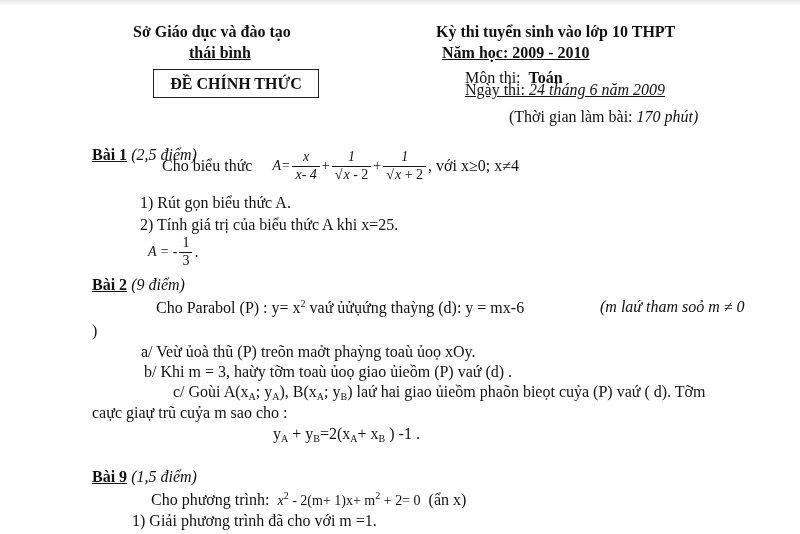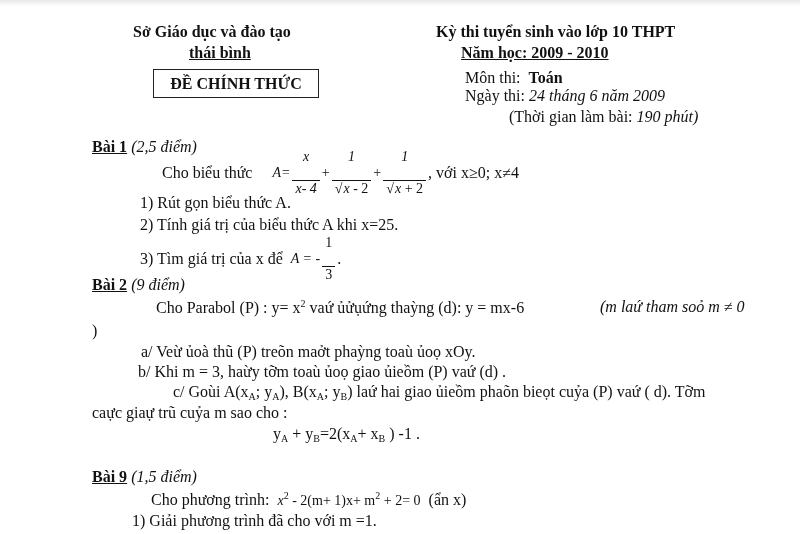--- a/index.html
+++ b/index.html
@@ -17,52 +17,52 @@
   .u { text-decoration: underline; }
   .t16 { font-size: 16px; }
   .box {
     position: absolute; left: 153px; top: 69px; width: 166px; height: 29px;
     border: 1.5px solid #222; box-sizing: border-box;
     display: flex; align-items: center; justify-content: center;
     font-weight: bold; font-size: 16px;
   }
   .frac { display: inline-flex; flex-direction: column; align-items: center; vertical-align: middle; margin: 0 2px; font-style: italic; font-size: 14px; line-height: 1.05; }
   .frac .num { padding: 0 3px 1px; }
-  .frac .den { border-top: 1px solid #111; padding: 1px 3px 0; margin-top: 14px; }
+  .frac .den { border-top: 1px solid #111; padding: 1px 3px 0; }
   .sqrt { display: inline-block; }
   .sqrt .rad { border-top: 1px solid #111; padding-left: 1px; }
   .math { font-style: italic; font-size: 14px; }
   sub { font-size: 10px; vertical-align: -3px; }
   sup { font-size: 10px; vertical-align: 6px; }
 </style>
 </head>
 <body>
 
 <div class="topbar"></div>
 
 <div class="abs b t16" style="left:133px; top:23px;">Sở Giáo dục và đào tạo</div>
 <div class="abs b u t16" style="left:189px; top:44px;">thái bình</div>
 <div class="box">ĐỀ CHÍNH THỨC</div>
 
 <div class="abs b t16" style="left:428px; top:23px;margin-left:8px;">Kỳ thi tuyển sinh vào lớp 10 THPT</div>
-<div class="abs b u t16" style="left:461px; top:44px;">Năm học: 2009 - 2010</div>
+<div class="abs b u t16" style="left:442px; top:44px;">Năm học: 2009 - 2010</div>
 <div class="abs t16" style="left:465px; top:69px;">
   <span>Môn thi:</span>&nbsp;
   <span class="b">Toán</span>
 </div>
-<div class="abs t16" style="left:465px; top:87px;">
+<div class="abs t16" style="left:465px; top:81px;text-decoration:underline;">
   <span>Ngày thi:</span>
   <span class="i">24 tháng 6 năm 2009</span>
 </div>
 <div class="abs t16" style="left:509px; top:108px;">
   <span>(Thời gian làm bài:</span>
-  <span class="i">190 phút)</span>
+  <span class="i">170 phút)</span>
 </div>
 
-<div class="abs t16" style="left:92px; top:138px;">
+<div class="abs t16" style="left:92px; top:146px;">
   <span class="b u">Bài 1</span>
   <span class="i">(2,5 điểm)</span>
 </div>
 <div class="abs t16" style="left:162px; top:150px; display:flex; align-items:center;">
   <span>Cho biểu thức</span>
   <span style="display:inline-block; width:20px;"></span>
   <span class="math">A=</span>
   <span class="frac">
     <span class="num">x</span>
     <span class="den">x- 4</span>
@@ -75,41 +75,40 @@
   <span class="math" style="font-style:normal;">+</span>
   <span class="frac">
     <span class="num">1</span>
     <span class="den"><span class="sqrt"><span style="font-style:normal">√</span><span class="rad">x</span></span> <span style="font-style:normal">+ 2</span></span>
   </span>
   <span>, với x≥0; x≠4</span>
 </div>
 <div class="abs t16" style="left:140px; top:194px;">1)  Rút gọn biểu thức A.</div>
 <div class="abs t16" style="left:140px; top:216px;">2)  Tính giá trị của biểu thức A khi x=25.</div>
 <div class="abs t16" style="left:140px; top:236px; display:flex; align-items:center;">
-  <span>3)  Tìm giá trị của x để</span>
   <span style="display:inline-block; width:8px;"></span>
   <span class="math">A = -</span>
   <span class="frac" style="font-style:normal">
     <span class="num">1</span>
     <span class="den">3</span>
   </span>
   <span>.</span>
 </div>
 
 <div class="abs t16" style="left:92px; top:276px;">
   <span class="b u">Bài 2</span>
   <span class="i">(9 điểm)</span>
 </div>
 <div class="abs t16" style="left:156px; top:298px;">
   <span>Cho Parabol (P) : y= x</span><sup>2</sup><span> vaứ ủửụứng thaỳng (d): y = mx-6</span>
 </div>
 <div class="abs t16 i" style="left:600px; top:298px;">(m laứ tham soỏ m ≠ 0</div>
 <div class="abs t16" style="left:92px; top:322px;">)</div>
 <div class="abs t16" style="left:141px; top:343px;text-align:right;">a/  Veừ ủoà thũ (P) treõn maởt phaỳng toaù ủoọ xOy.</div>
-<div class="abs t16" style="left:138px; top:363px;">b/ Khi m = 3, haừy tỡm toaù ủoọ giao ủieồm (P) vaứ (d) .</div>
+<div class="abs t16" style="left:144px; top:363px;">b/ Khi m = 3, haừy tỡm toaù ủoọ giao ủieồm (P) vaứ (d) .</div>
 <div class="abs t16" style="left:141px; top:383px;margin-left:32px;">
   <span>c/ Goùi A(x</span><sub>A</sub><span>; y</span><sub>A</sub><span>), B(x</span><sub>A</sub><span>; y</span><sub>B</sub><span>) laứ hai giao ủieồm phaõn bieọt cuỷa (P) vaứ ( d). Tỡm</span>
 </div>
 <div class="abs t16" style="left:92px; top:404px;">caực giaự trũ cuỷa m sao cho :</div>
 <div class="abs t16" style="left:273px; top:425px;">
   <span>y</span><sub>A</sub><span> +  </span><span>y</span><sub>B</sub><span>=2(x</span><sub>A</sub><span>+ x</span><sub>B</sub><span> ) -1  .</span>
 </div>
 
 <div class="abs t16" style="left:92px; top:468px;">
   <span class="b u">Bài 9</span>

